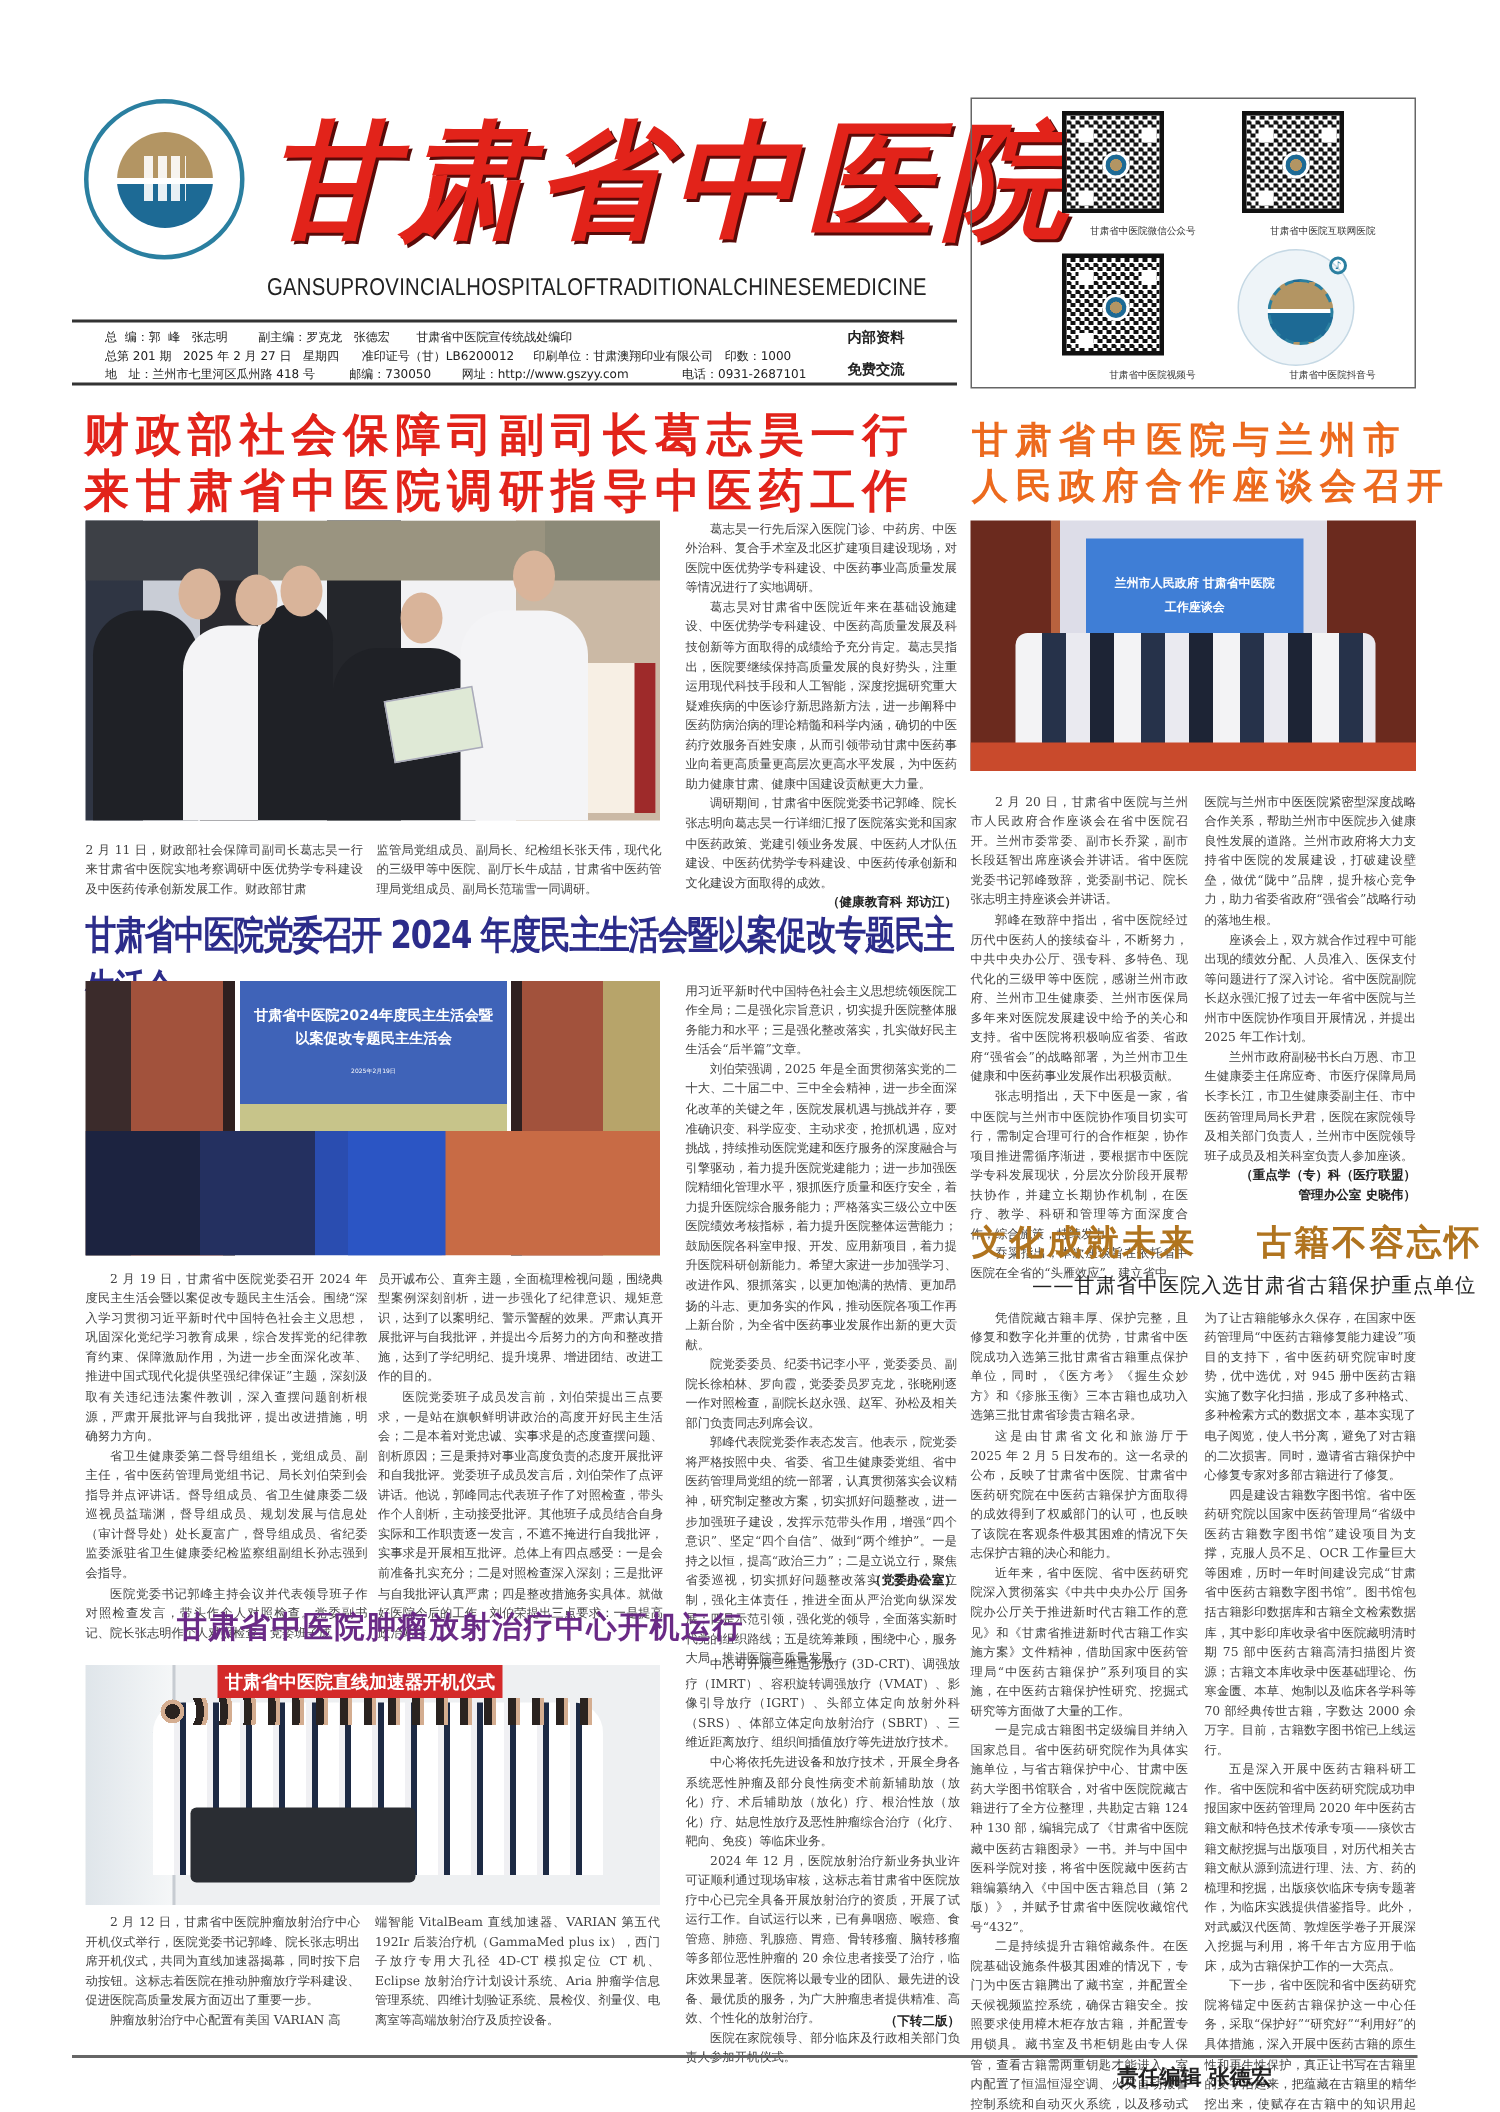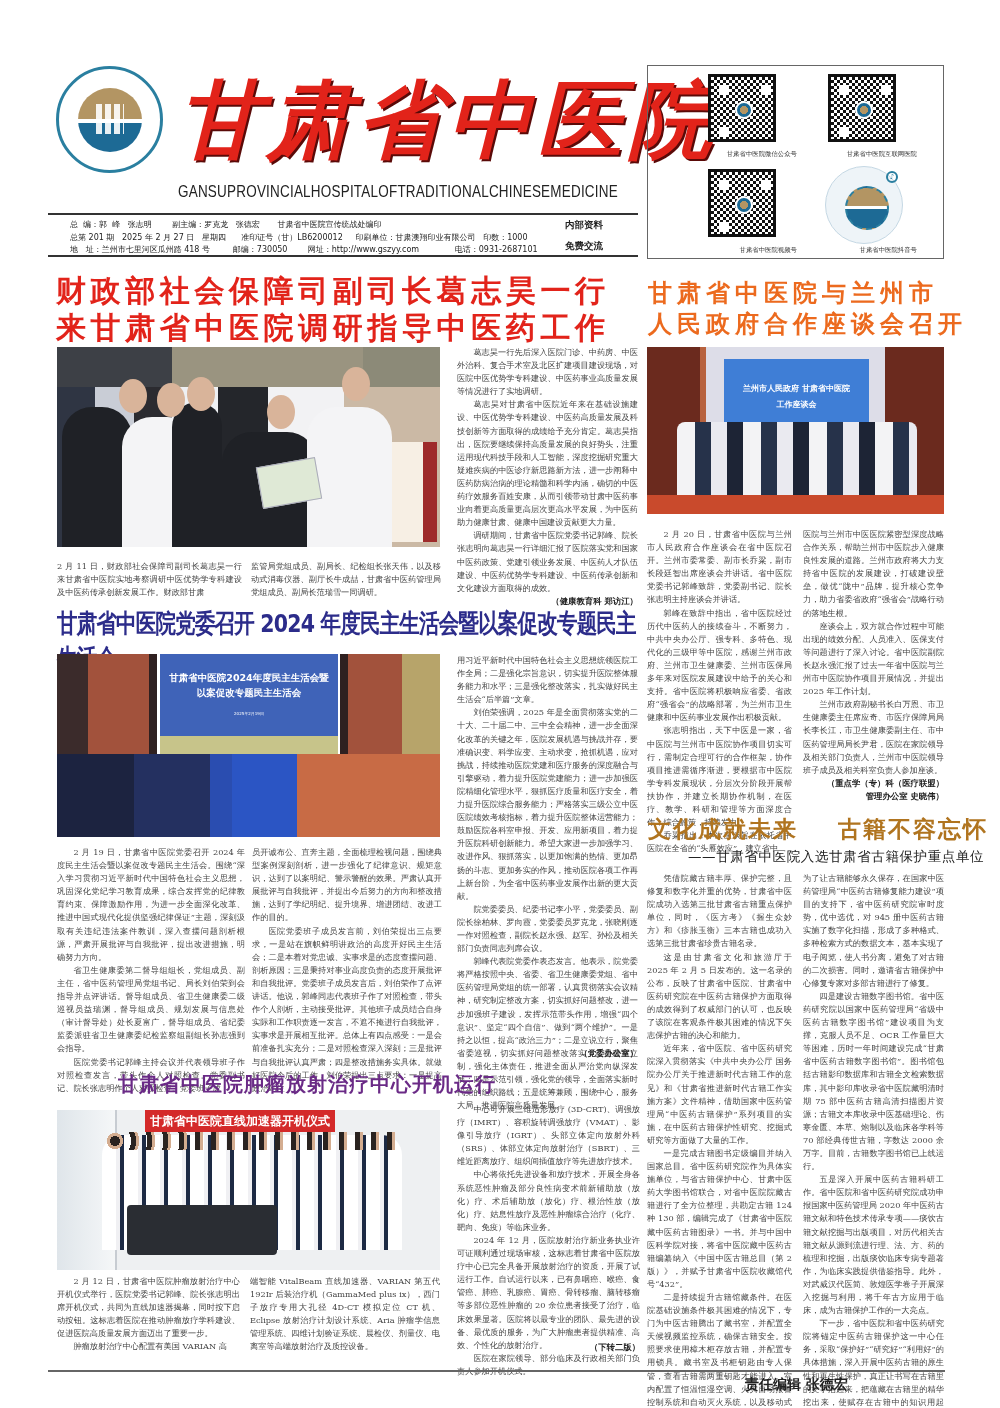--- a/index.html
+++ b/index.html
@@ -128,21 +128,21 @@
   <div class="head" style="left:130px;top:30px;"></div>
   <div class="head" style="left:210px;top:48px;"></div>
   <div class="head" style="left:285px;top:20px;"></div>
   <div class="book"></div>
   <div class="box"></div>
 </div>
 <div class="abs caption-text" style="left:57px;top:560px;width:185px;">
     <p>2 月 11 日，财政部社会保障司副司长葛志昊一行来甘肃省中医院实地考察调研中医优势学专科建设及中医药传承创新发展工作。财政部甘肃</p>
   </div>
 <div class="abs caption-text" style="left:251px;top:560px;width:190px;">
-    <div>监管局党组成员、副局长、纪检组长张天伟，以及移动式消毒仪器、副厅长牛成喆，甘肃省中医药管理局党组成员、副局长范瑞雪一同调研。</div>
+    <div>监管局党组成员、副局长、纪检组长张天伟，现代化的三级甲等中医院、副厅长牛成喆，甘肃省中医药管理局党组成员、副局长范瑞雪一同调研。</div>
   </div>
 
 <div class="abs body-text" style="left:457px;top:346px;width:181px;">
   <p>葛志昊一行先后深入医院门诊、中药房、中医外治科、复合手术室及北区扩建项目建设现场，对医院中医优势学专科建设、中医药事业高质量发展等情况进行了实地调研。</p>
   <p>葛志昊对甘肃省中医院近年来在基础设施建设、中医优势学专科建设、中医药高质量发展及科技创新等方面取得的成绩给予充分肯定。葛志昊指出，医院要继续保持高质量发展的良好势头，注重运用现代科技手段和人工智能，深度挖掘研究重大疑难疾病的中医诊疗新思路新方法，进一步阐释中医药防病治病的理论精髓和科学内涵，确切的中医药疗效服务百姓安康，从而引领带动甘肃中医药事业向着更高质量更高层次更高水平发展，为中医药助力健康甘肃、健康中国建设贡献更大力量。</p>
   <p>调研期间，甘肃省中医院党委书记郭峰、院长张志明向葛志昊一行详细汇报了医院落实党和国家中医药政策、党建引领业务发展、中医药人才队伍建设、中医药优势学专科建设、中医药传承创新和文化建设方面取得的成效。</p>
   <div class="sig">（健康教育科   郑访江）</div>
 </div>
 
 <div class="abs h-navy" style="left:57px;top:606px;width:580px;">甘肃省中医院党委召开 2024 年度民主生活会暨以案促改专题民主生活会</div>

